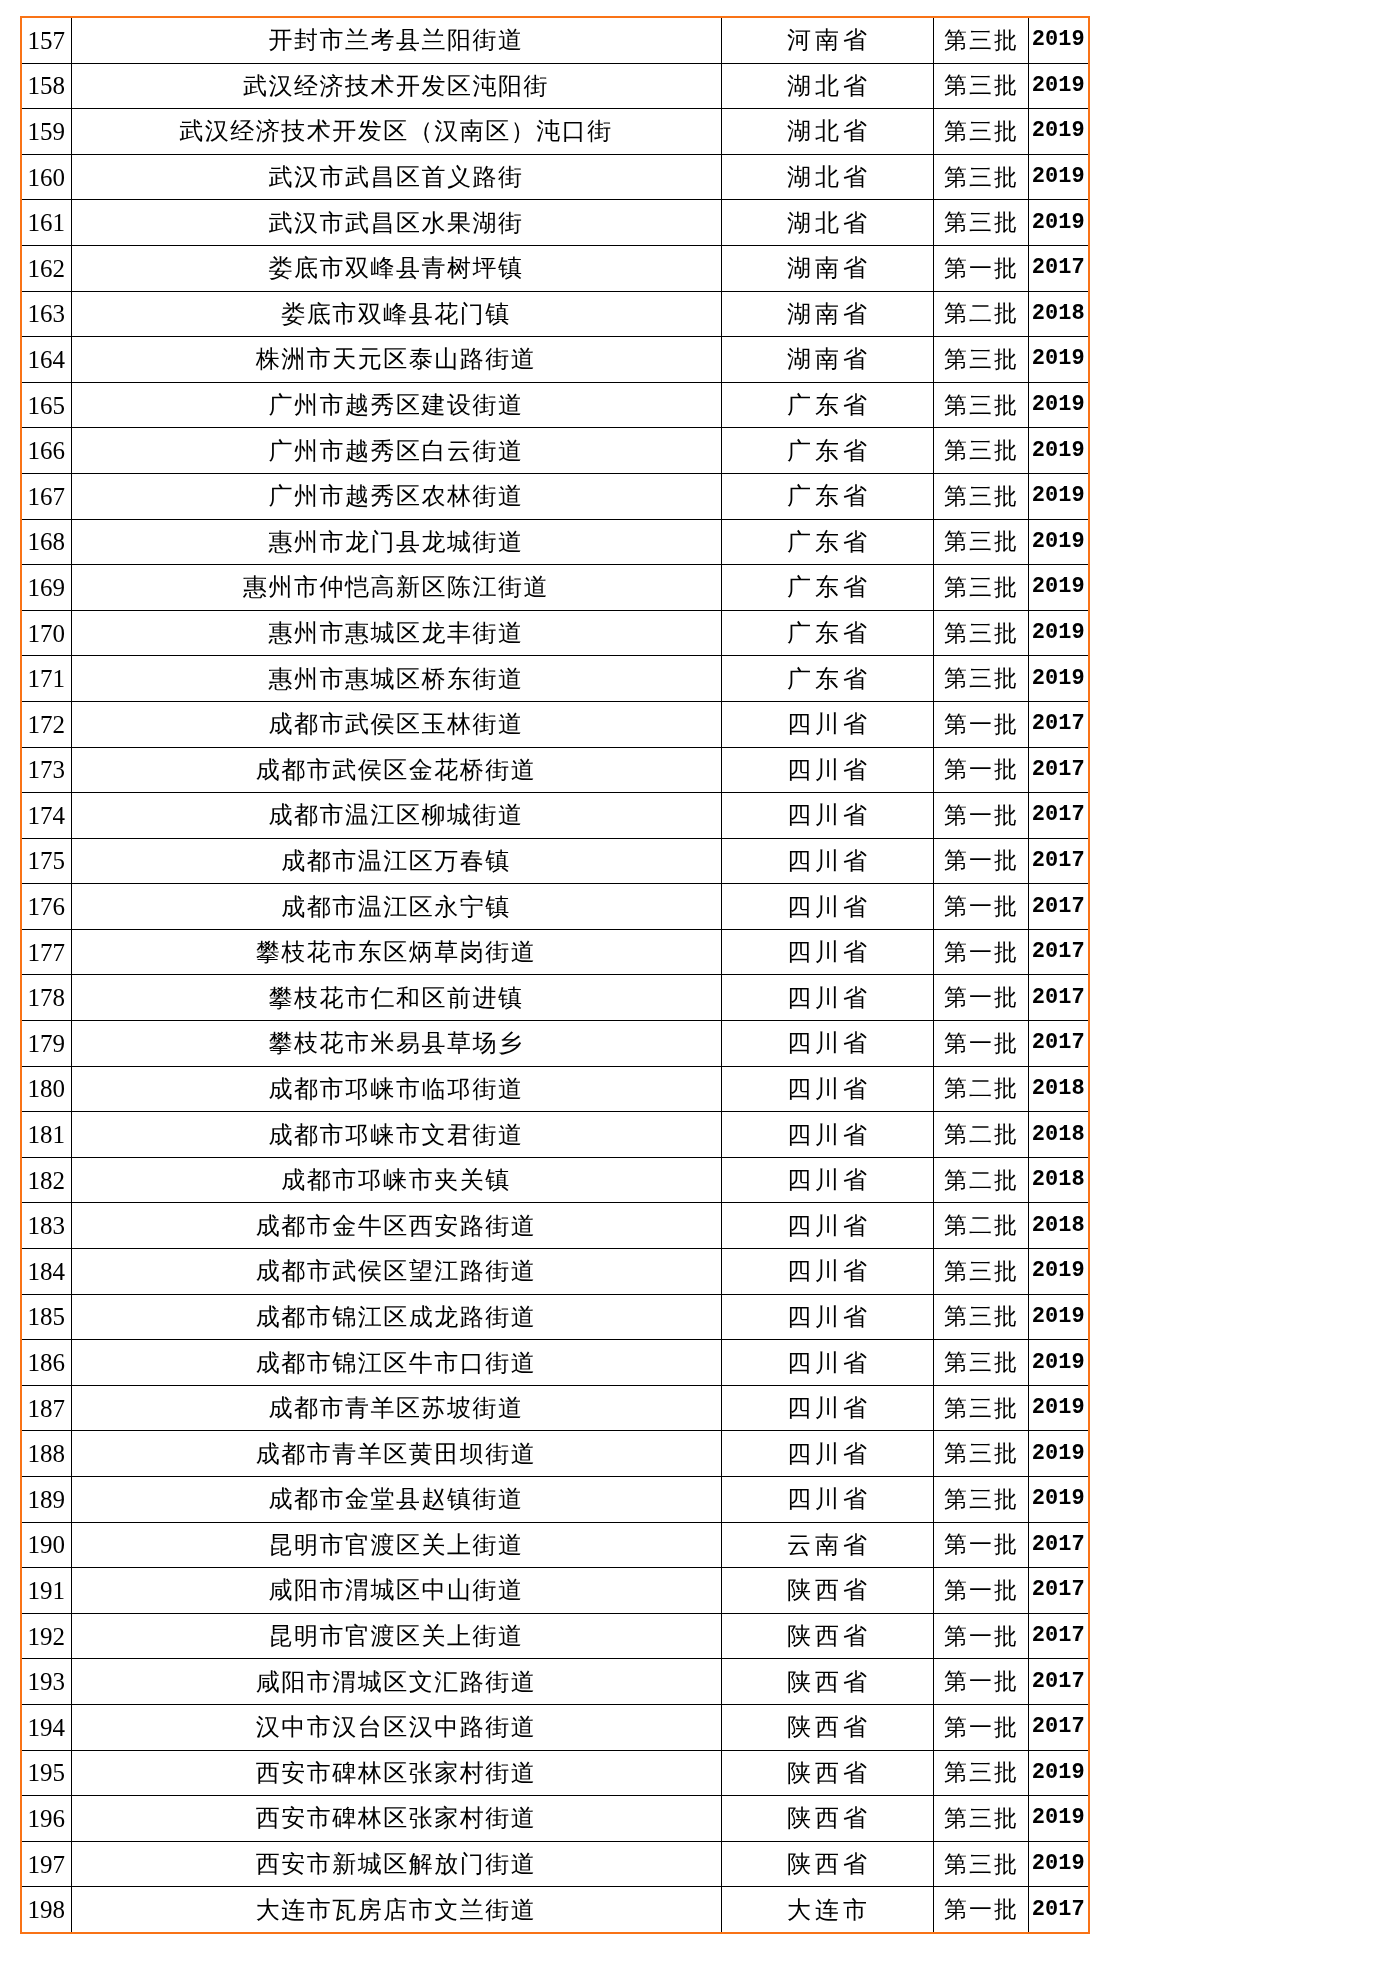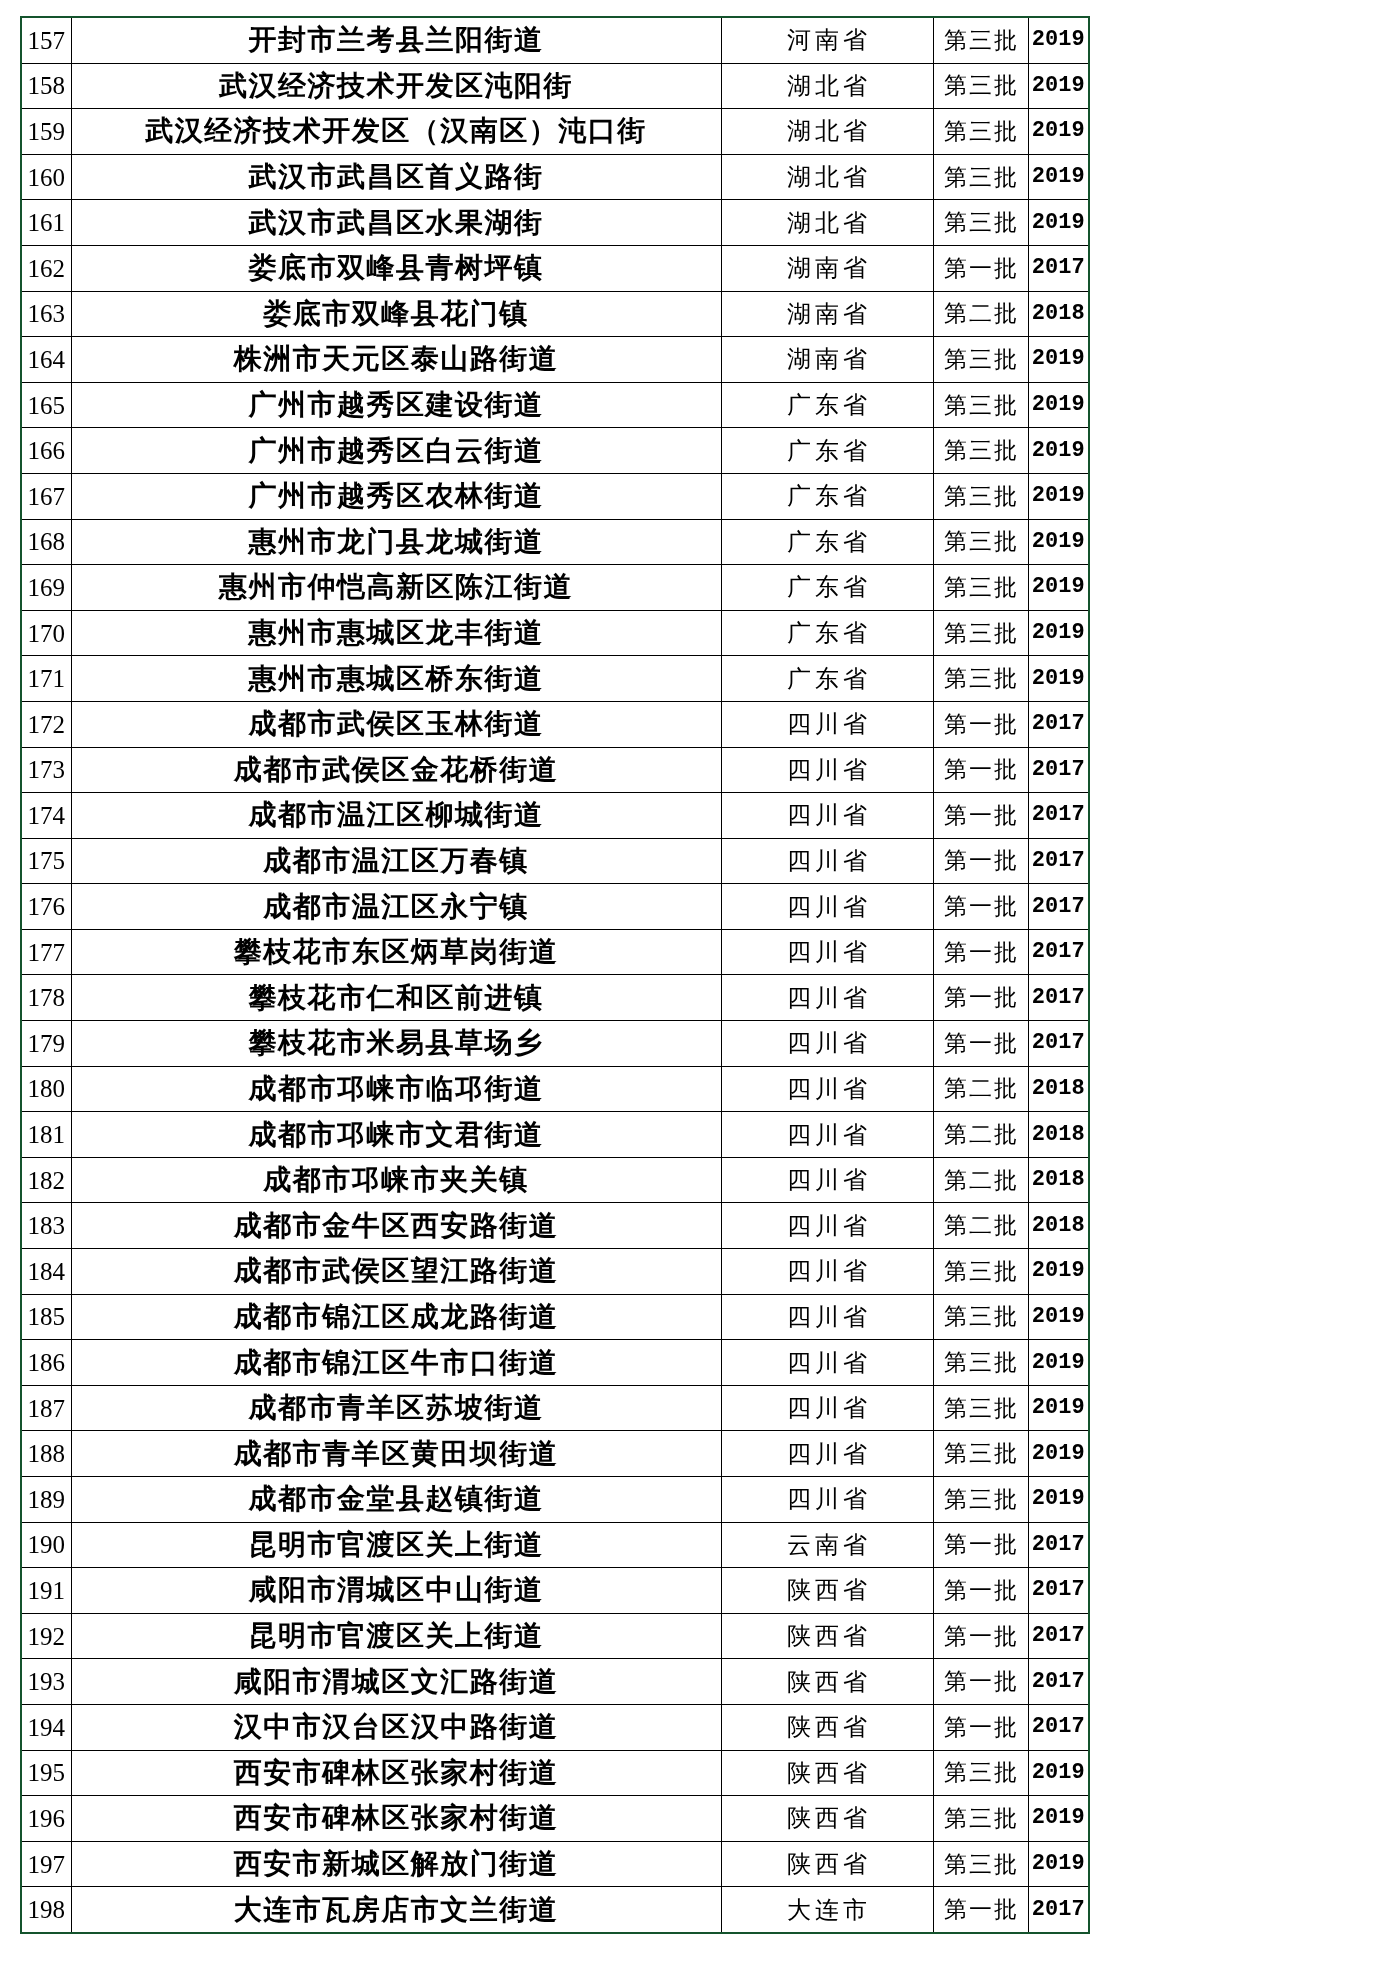--- a/index.html
+++ b/index.html
@@ -21,21 +21,21 @@
     height: 1968px;
     box-sizing: border-box;
     padding: 16px 16px 16px 20px;
     background: #ffffff;
   }
   table.doc-table {
     border-collapse: collapse;
     width: 1068px;
     margin: 0;
     table-layout: fixed;
-    border: 2px solid #14532d;
+    border: 2px solid #f97316;
   }
   table.doc-table td {
     border: 1.6px solid #000;
     padding: 0;
     height: 44.6px;
     line-height: 1.0;
     text-align: center;
     vertical-align: middle;
     white-space: nowrap;
     overflow: hidden;
@@ -47,23 +47,23 @@
   col.c-batch { width: 95px; }
   col.c-year  { width: 61px; }
 
   td.cell-index {
     font-family: "Liberation Serif", "DejaVu Serif", serif;
     font-size: 25px;
     letter-spacing: 0px;
   }
   td.cell-name {
     font-family: "DejaVu Sans", "Liberation Sans", sans-serif;
-    font-size: 28px;
+    font-size: 24px;
     letter-spacing: 1.5px;
-    font-weight: 700;
+    font-weight: 400;
   }
   td.cell-prov {
     font-family: "DejaVu Sans", "Liberation Sans", sans-serif;
     font-size: 24px;
     letter-spacing: 4px;
     text-indent: 4px;
   }
   td.cell-batch {
     font-family: "DejaVu Sans", "Liberation Sans", sans-serif;
     font-size: 23px;

